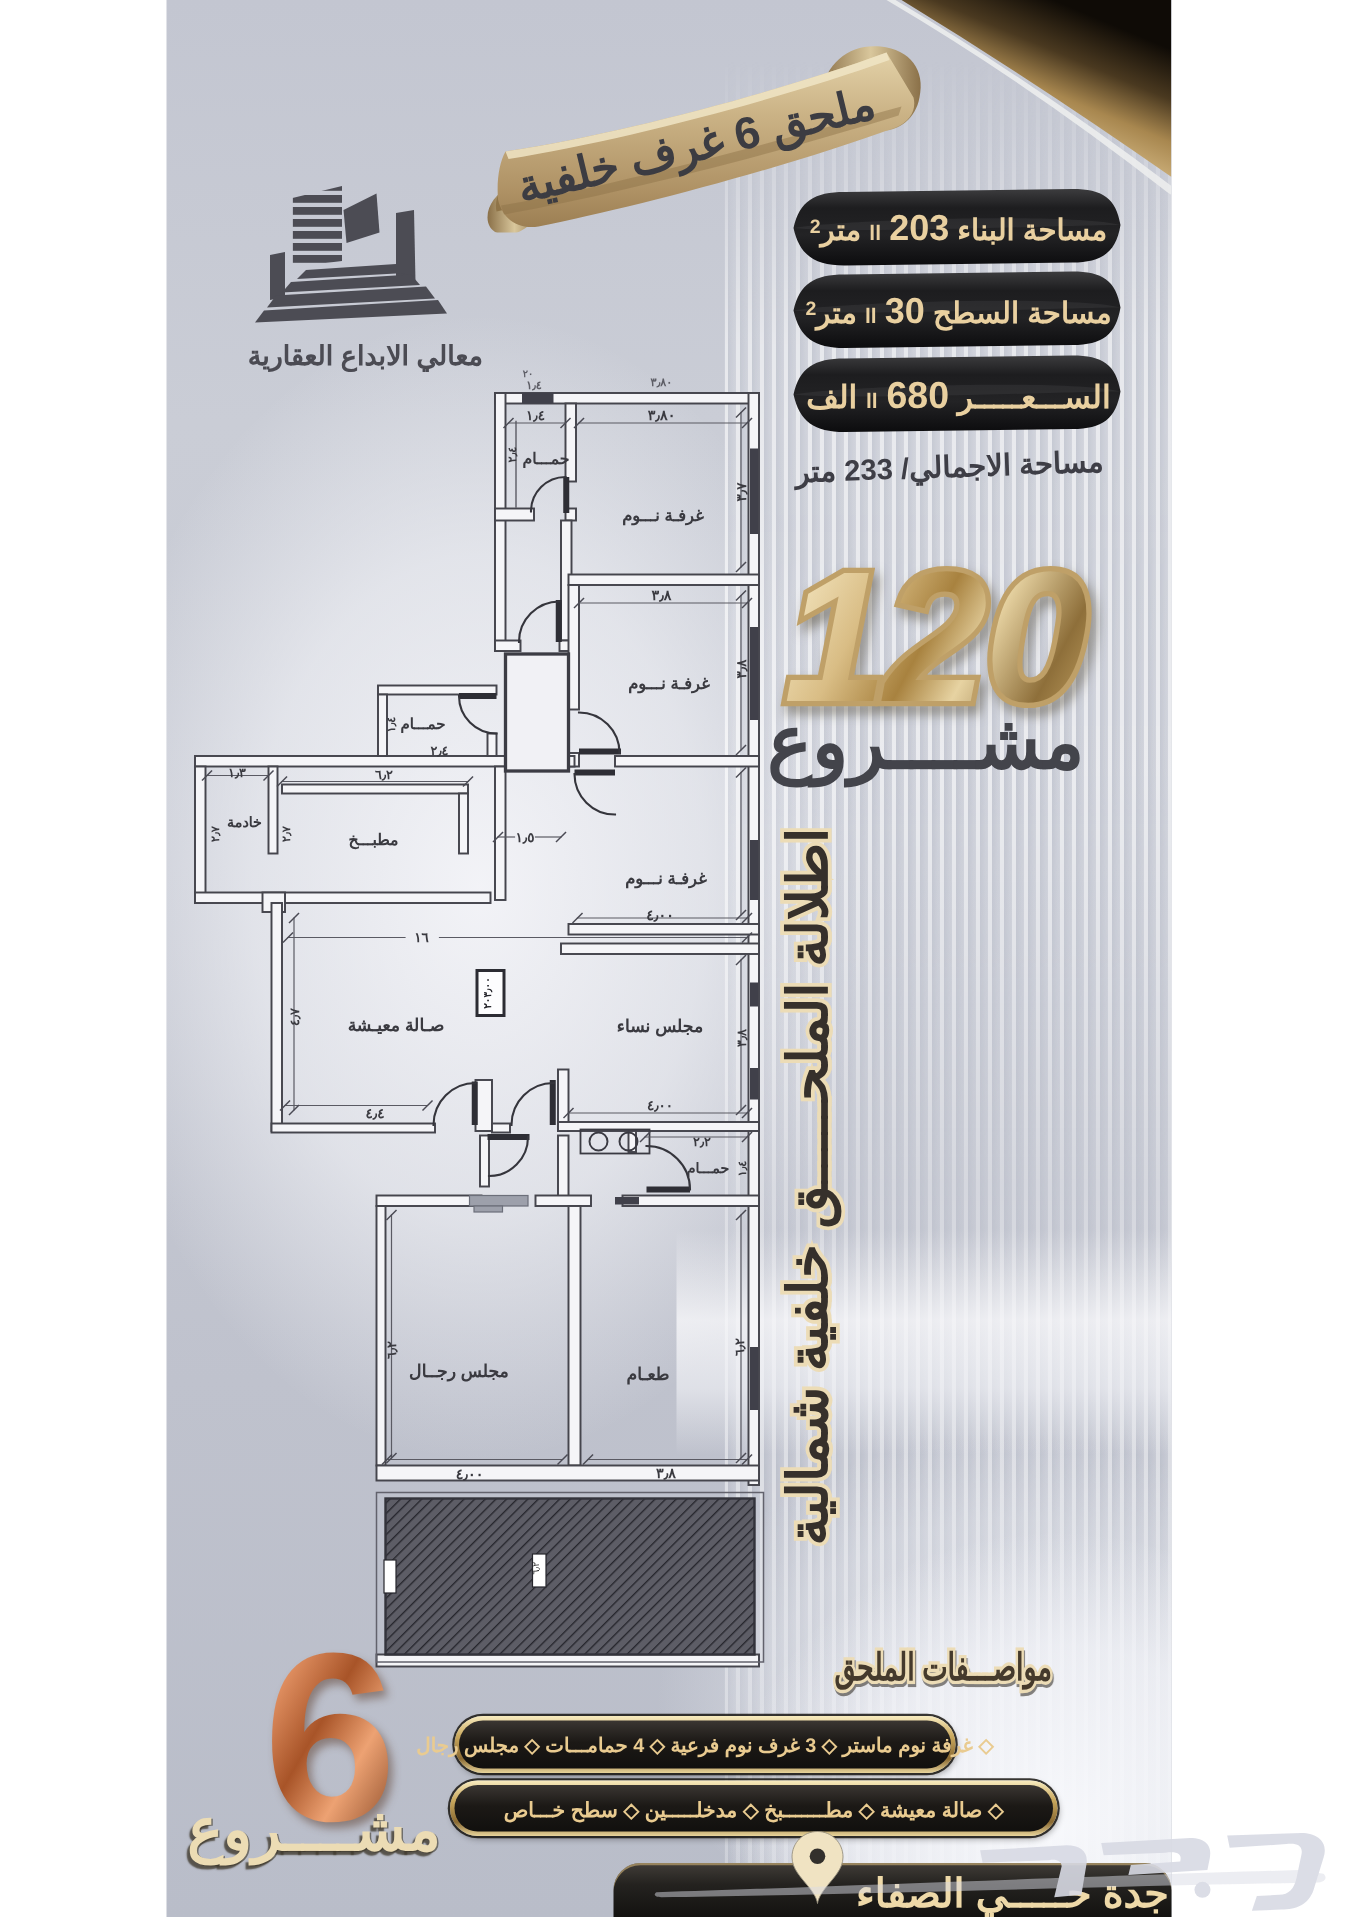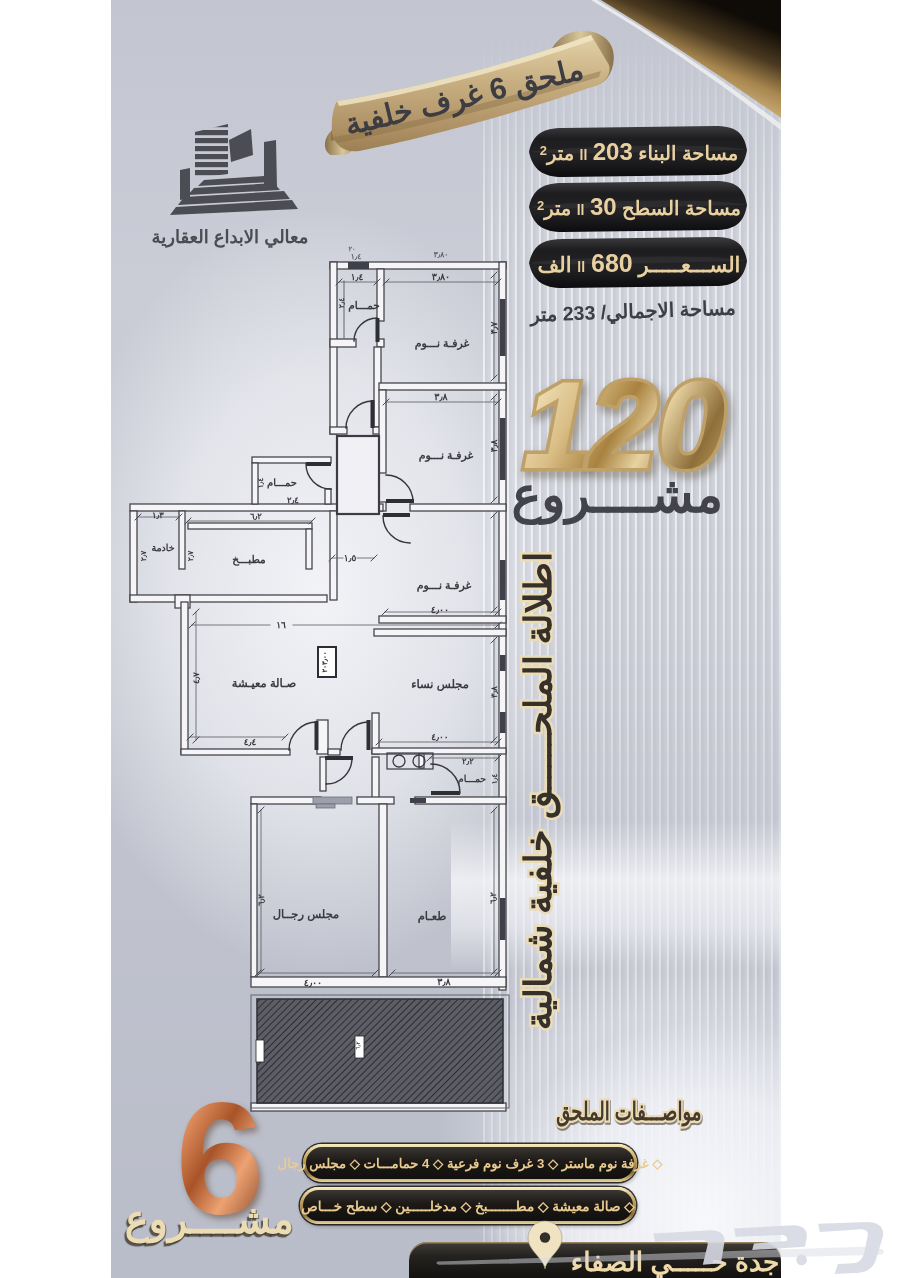--- a/index.html
+++ b/index.html
@@ -97,21 +97,21 @@
 
       <polygon points="12,52 22,50 22,80 12,82"></polygon>
 
       <polygon points="36,62 96,58 102,64 30,68"></polygon>
       <polygon points="26,70 106,65 112,72 20,77"></polygon>
       <polygon points="16,79 116,73 122,81 10,87"></polygon>
       <polygon points="8,89 124,82 130,91 2,97"></polygon>
     </g>
   </svg>
 
-  <div class="abs rtl" style="left:138px;top:226px;width:184px;text-align:center;white-space:nowrap;
+  <div class="abs rtl" style="left:138px;top:226px;width:184px;white-space:nowrap;
     font-size:18px;font-weight:bold;color:#4b4b53;">معالي الابداع العقارية</div>
 
   <svg class="abs" style="left:525px;top:120px;" width="228" height="175" viewBox="0 0 228 175">
     <defs>
       <linearGradient id="blk" x1="0" y1="0" x2="0" y2="1">
         <stop offset="0" stop-color="#3c3c3e"></stop>
           <stop offset="0.25" stop-color="#1d1d1f"></stop>
         <stop offset="0.6" stop-color="#232325"></stop>
           <stop offset="1" stop-color="#0c0c0e"></stop>
       </linearGradient>
@@ -445,21 +445,21 @@
 
   <div class="abs" style="left:303px;top:1144px;width:334px;height:38px;border-radius:19px;
     background:linear-gradient(180deg,#f8ecc0 0%,#caa95e 35%,#8a6a33 75%,#e8d49a 100%);
     box-shadow:0 0 0 1.5px rgba(25,22,18,.85), 1px 2px 4px rgba(30,30,30,.4);">
     <div class="rtl" style="position:absolute;left:3px;top:3px;right:3px;bottom:3px;border-radius:16px;
       background:linear-gradient(180deg,#3a3632 0%,#1c1916 45%,#11100e 100%);
       display:flex;align-items:center;justify-content:center;
       color:#e9cb90;font-weight:bold;font-size:13.2px;white-space:nowrap;">◇&nbsp;غرفة نوم ماستر&nbsp;◇&nbsp;3 غرف نوم فرعية&nbsp;◇&nbsp;4 حمامـــات&nbsp;◇&nbsp;مجلس رجال</div>
   </div>
 
-  <div class="abs" style="left:300px;top:1187px;width:336px;height:37px;border-radius:18.5px;
+  <div class="abs" style="left:300px;top:1187px;width:405px;height:37px;border-radius:18.5px;
     background:linear-gradient(180deg,#f8ecc0 0%,#caa95e 35%,#8a6a33 75%,#e8d49a 100%);
     box-shadow:0 0 0 1.5px rgba(25,22,18,.85), 1px 2px 4px rgba(30,30,30,.4);">
     <div class="rtl" style="position:absolute;left:3px;top:3px;right:3px;bottom:3px;border-radius:15.5px;
       background:linear-gradient(180deg,#3a3632 0%,#1c1916 45%,#11100e 100%);
       display:flex;align-items:center;justify-content:center;
       color:#e9cb90;font-weight:bold;font-size:13.6px;white-space:nowrap;">◇&nbsp;صالة معيشة&nbsp;◇&nbsp;مطـــــــبخ&nbsp;◇&nbsp;مدخلـــــين&nbsp;◇&nbsp;سطح خـــاص</div>
   </div>
 
   <div class="abs" style="left:150px;top:1078px;width:140px;height:160px;text-align:center;
     font-size:160px;font-weight:bold;line-height:160px;

